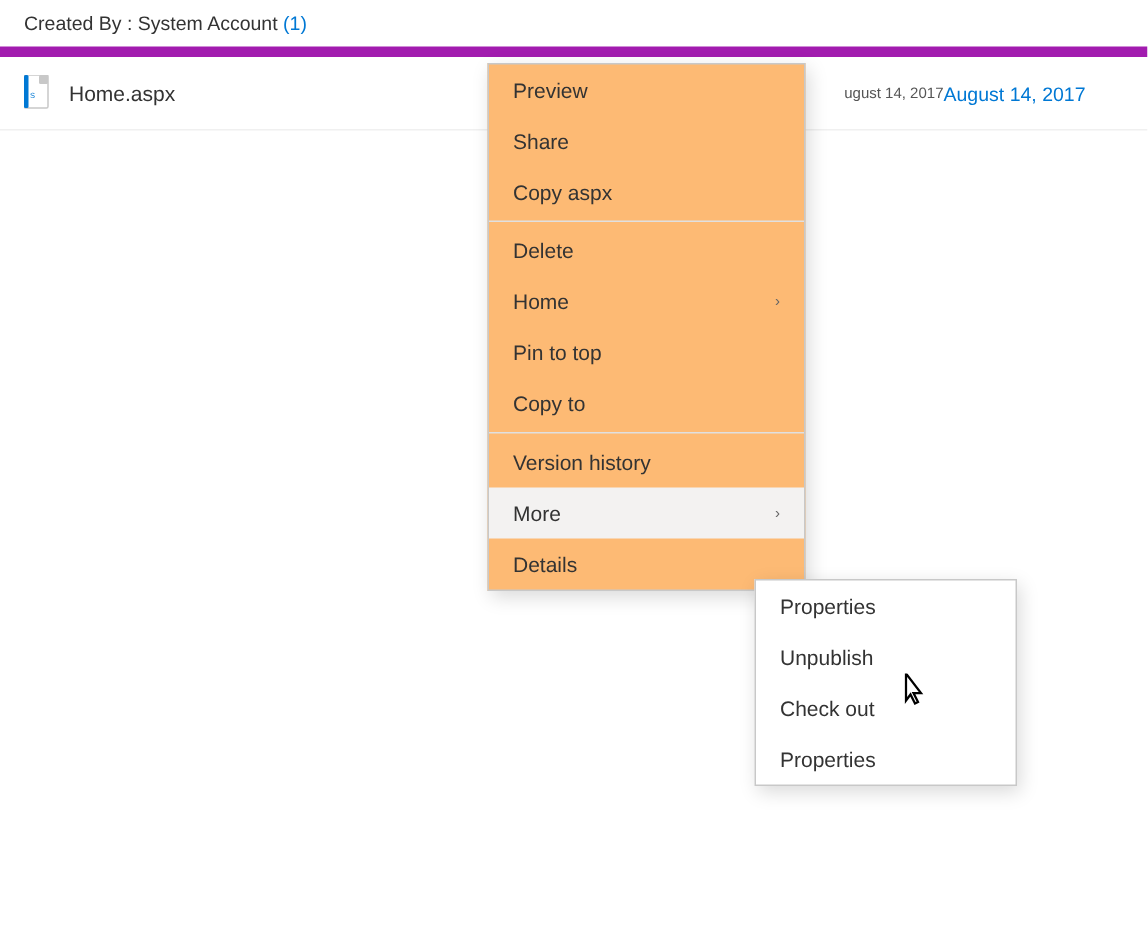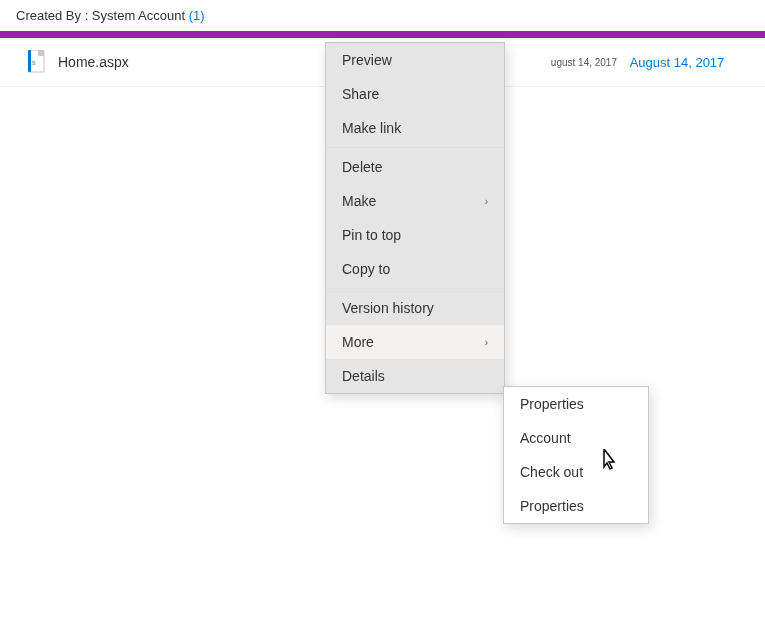--- a/index.html
+++ b/index.html
@@ -22,21 +22,21 @@
       border-bottom: 7px solid #a21caf;
     }
     .top-bar .count {
       color: #0078d4;
     }
 
     
     .file-row {
       display: flex;
       align-items: center;
-      padding: 10px 28px;
+      padding: 10px 16px;
       border-bottom: 1px solid #f0f0f0;
       position: relative;
     }
     .file-icon {
       width: 20px;
       height: 24px;
       margin-right: 10px;
       display: flex;
       align-items: center;
       justify-content: center;
@@ -70,30 +70,30 @@
     .file-date-modified {
       font-size: 10px;
       color: #555;
       min-width: 120px;
       text-align: right;
     }
     .file-date-created {
       font-size: 13px;
       color: #0078d4;
       min-width: 120px;
-      text-align: center;
+      text-align: left;
     }
 
     
     .context-menu {
       position: absolute;
       top: 42px;
       left: 325px;
-      width: 180px;
-      background: #e5e5e5;
+      width: 212px;
+      background: #fdba74;
       border: 1px solid #c8c8c8;
       box-shadow: 2px 4px 12px rgba(0,0,0,0.15);
       z-index: 100;
     }
     .menu-item {
       display: flex;
       align-items: center;
       justify-content: space-between;
       padding: 9px 16px;
       cursor: pointer;
@@ -113,21 +113,21 @@
     .menu-chevron {
       font-size: 10px;
       color: #666;
     }
 
     
     .submenu {
       position: absolute;
       top: 386px;
       left: 503px;
-      width: 146px;
+      width: 175px;
       background: #fff;
       border: 1px solid #c8c8c8;
       box-shadow: 2px 4px 12px rgba(0,0,0,0.15);
       z-index: 101;
     }
     .submenu .menu-item {
       font-size: 14px;
     }
 
     
@@ -181,28 +181,28 @@
 </div>
 
 <div class="context-menu" id="context-menu">
 <div class="menu-item">
       <span>Preview</span>
     </div>
     <div class="menu-item">
       <span>Share</span>
     </div>
     <div class="menu-item">
-      <span>Make link</span>
+      <span>Copy aspx</span>
     </div>
     <hr class="menu-divider">
     <div class="menu-item">
       <span>Delete</span>
     </div>
     <div class="menu-item">
-      <span>Make</span>
+      <span>Home</span>
       <span class="menu-chevron">›</span>
     </div>
     <div class="menu-item">
       <span>Pin to top</span>
     </div>
     <div class="menu-item">
       <span>Copy to</span>
     </div>
     <hr class="menu-divider">
     <div class="menu-item">
@@ -215,21 +215,21 @@
     <div class="menu-item">
       <span>Details</span>
     </div>
   </div>
 
 <div class="submenu" id="submenu">
 <div class="menu-item">
       <span>Properties</span>
     </div>
     <div class="menu-item">
-      <span>Account</span>
+      <span>Unpublish</span>
     </div>
     <div class="menu-item">
       <span>Check out</span>
     </div>
     <div class="menu-item">
       <span>Properties</span>
     </div>
   </div>
 
 <div class="cursor">

